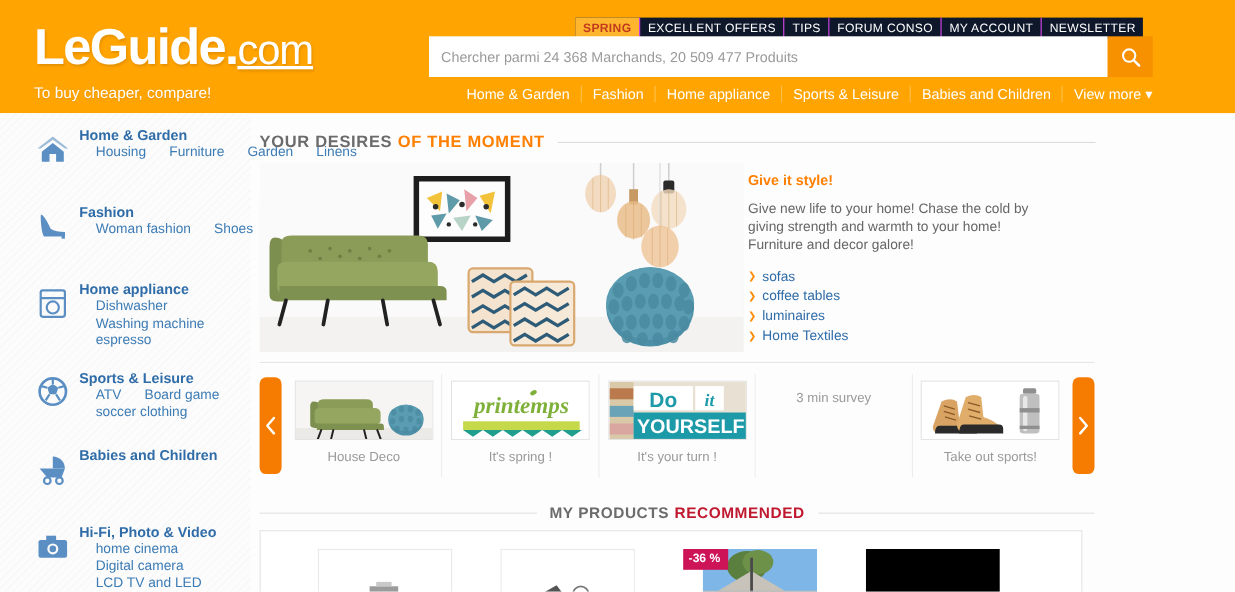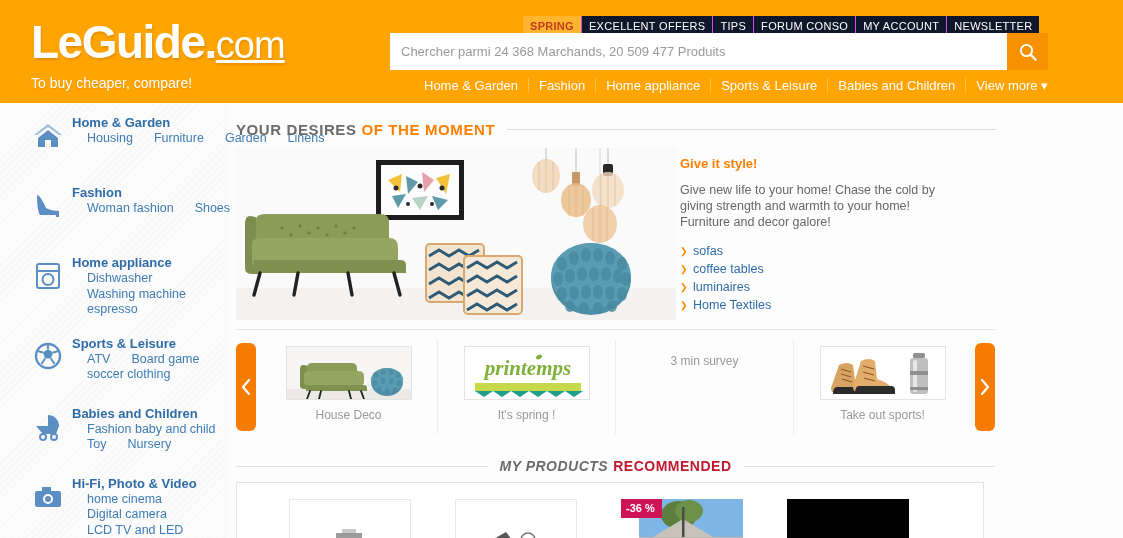--- a/index.html
+++ b/index.html
@@ -204,21 +204,21 @@
     margin-top: 8px;
     font-size: 12px; color: #999;
   }
 
   
   .rec-head {
     display: flex; align-items: center;
     margin-top: 24px; width: 759px;
   }
   .rec-head .rule { flex: 1; height: 1px; background: #e0e0e0; }
-  .rec-head .t1 { font-size: 14px; font-weight: bold; color: #6b6b6b; letter-spacing: .5px; padding: 0 5px 0 12px; font-style: italic;}
+  .rec-head .t1 { font-size: 14px; font-weight: bold; color: #6b6b6b; letter-spacing: .5px; padding: 0 5px 0 12px;}
   .rec-head .t2 { font-size: 14px; font-weight: bold; color: #c0182e; letter-spacing: .5px; padding-right: 12px;}
 
   .rec-box {
     margin-top: 8px;
     width: 748px; height: 56px;
     border: 1px solid #e4e4e4; border-bottom: none;
     background: #fff;
     display: flex; align-items: flex-start;
     padding: 16px 0 0 52px;
     gap: 44px;
@@ -349,24 +349,20 @@
     </div>
 
     <div class="side-cat">
       <svg class="side-icon" viewBox="0 0 32 32">
         <path d="M16 5 A11 11 0 0 1 27 16 L16 16 Z" fill="#5b8fc4"></path>
         <path d="M4 16 L27 16 L24 24 L11 24 Z" fill="#5b8fc4"></path>
         <circle cx="11" cy="27" r="3" fill="none" stroke="#5b8fc4" stroke-width="2"></circle>
         <circle cx="22" cy="27" r="3" fill="none" stroke="#5b8fc4" stroke-width="2"></circle>
       </svg>
       <div class="side-title">Babies and Children</div>
-      <div class="side-links">
-        <span>Fashion baby and child</span><br>
-        <span>Toy</span><span>Nursery</span>
-      </div>
     </div>
 
     <div class="side-cat">
       <svg class="side-icon" viewBox="0 0 32 32">
         <rect x="3" y="11" width="26" height="16" rx="2" fill="#5b8fc4"></rect>
         <rect x="10" y="7" width="9" height="4" fill="#5b8fc4"></rect>
         <circle cx="16" cy="19" r="5" fill="#fcfcfc"></circle>
         <circle cx="16" cy="19" r="3" fill="#5b8fc4"></circle>
       </svg>
       <div class="side-title">Hi-Fi, Photo &amp; Video</div>
@@ -562,20 +558,38 @@
               <rect width="126" height="54" fill="#ffffff"></rect>
               <text x="63" y="28" text-anchor="middle" font-family="Liberation Serif, serif" font-size="21" font-style="italic" font-weight="bold" fill="#7fb03a">printemps</text>
               <ellipse cx="74" cy="10" rx="3.2" ry="2" fill="#7fb03a" transform="rotate(-30 74 10)"></ellipse>
               <rect x="10" y="36" width="106" height="8" fill="#c6d94a"></rect>
               <path d="M10 44 l9 6 9 -6 9 6 9 -6 9 6 9 -6 9 6 9 -6 9 6 9 -6 9 6 9 -6 z" fill="#1f9e8e"></path>
             </svg>
           </div>
           <div class="car-label">It's spring !</div>
         </div>
 
+        <div class="car-item">
+          <div class="car-thumb">
+            <svg width="126" height="54" viewBox="0 0 126 54">
+              <rect width="126" height="54" fill="#e8e0d2"></rect>
+              <rect x="0" y="0" width="22" height="54" fill="#d9c9a8"></rect>
+              <rect x="0" y="6" width="22" height="10" fill="#bb7a4e"></rect>
+              <rect x="0" y="22" width="22" height="10" fill="#6aa3b8"></rect>
+              <rect x="0" y="38" width="22" height="10" fill="#d9a6a0"></rect>
+              <rect x="22" y="4" width="54" height="22" fill="#ffffff"></rect>
+              <text x="49" y="23" text-anchor="middle" font-family="Liberation Sans, sans-serif" font-size="19" font-weight="bold" fill="#1d9aa8">Do</text>
+              <rect x="78" y="4" width="26" height="22" fill="#ffffff"></rect>
+              <text x="91" y="22" text-anchor="middle" font-family="Liberation Serif, serif" font-size="16" font-style="italic" font-weight="bold" fill="#1d9aa8">it</text>
+              <rect x="22" y="28" width="104" height="24" fill="#1d9aa8"></rect>
+              <text x="74" y="47" text-anchor="middle" font-family="Liberation Sans, sans-serif" font-size="18" font-weight="bold" fill="#ffffff">YOURSELF</text>
+            </svg>
+          </div>
+          <div class="car-label">It's your turn !</div>
+        </div>
 
         <div class="car-item">
           <div class="car-label">3 min survey</div>
         </div>
 
         <div class="car-item">
           <div class="car-thumb">
             <svg width="126" height="54" viewBox="0 0 126 54">
               <rect width="126" height="54" fill="#ffffff"></rect>
               <g>

